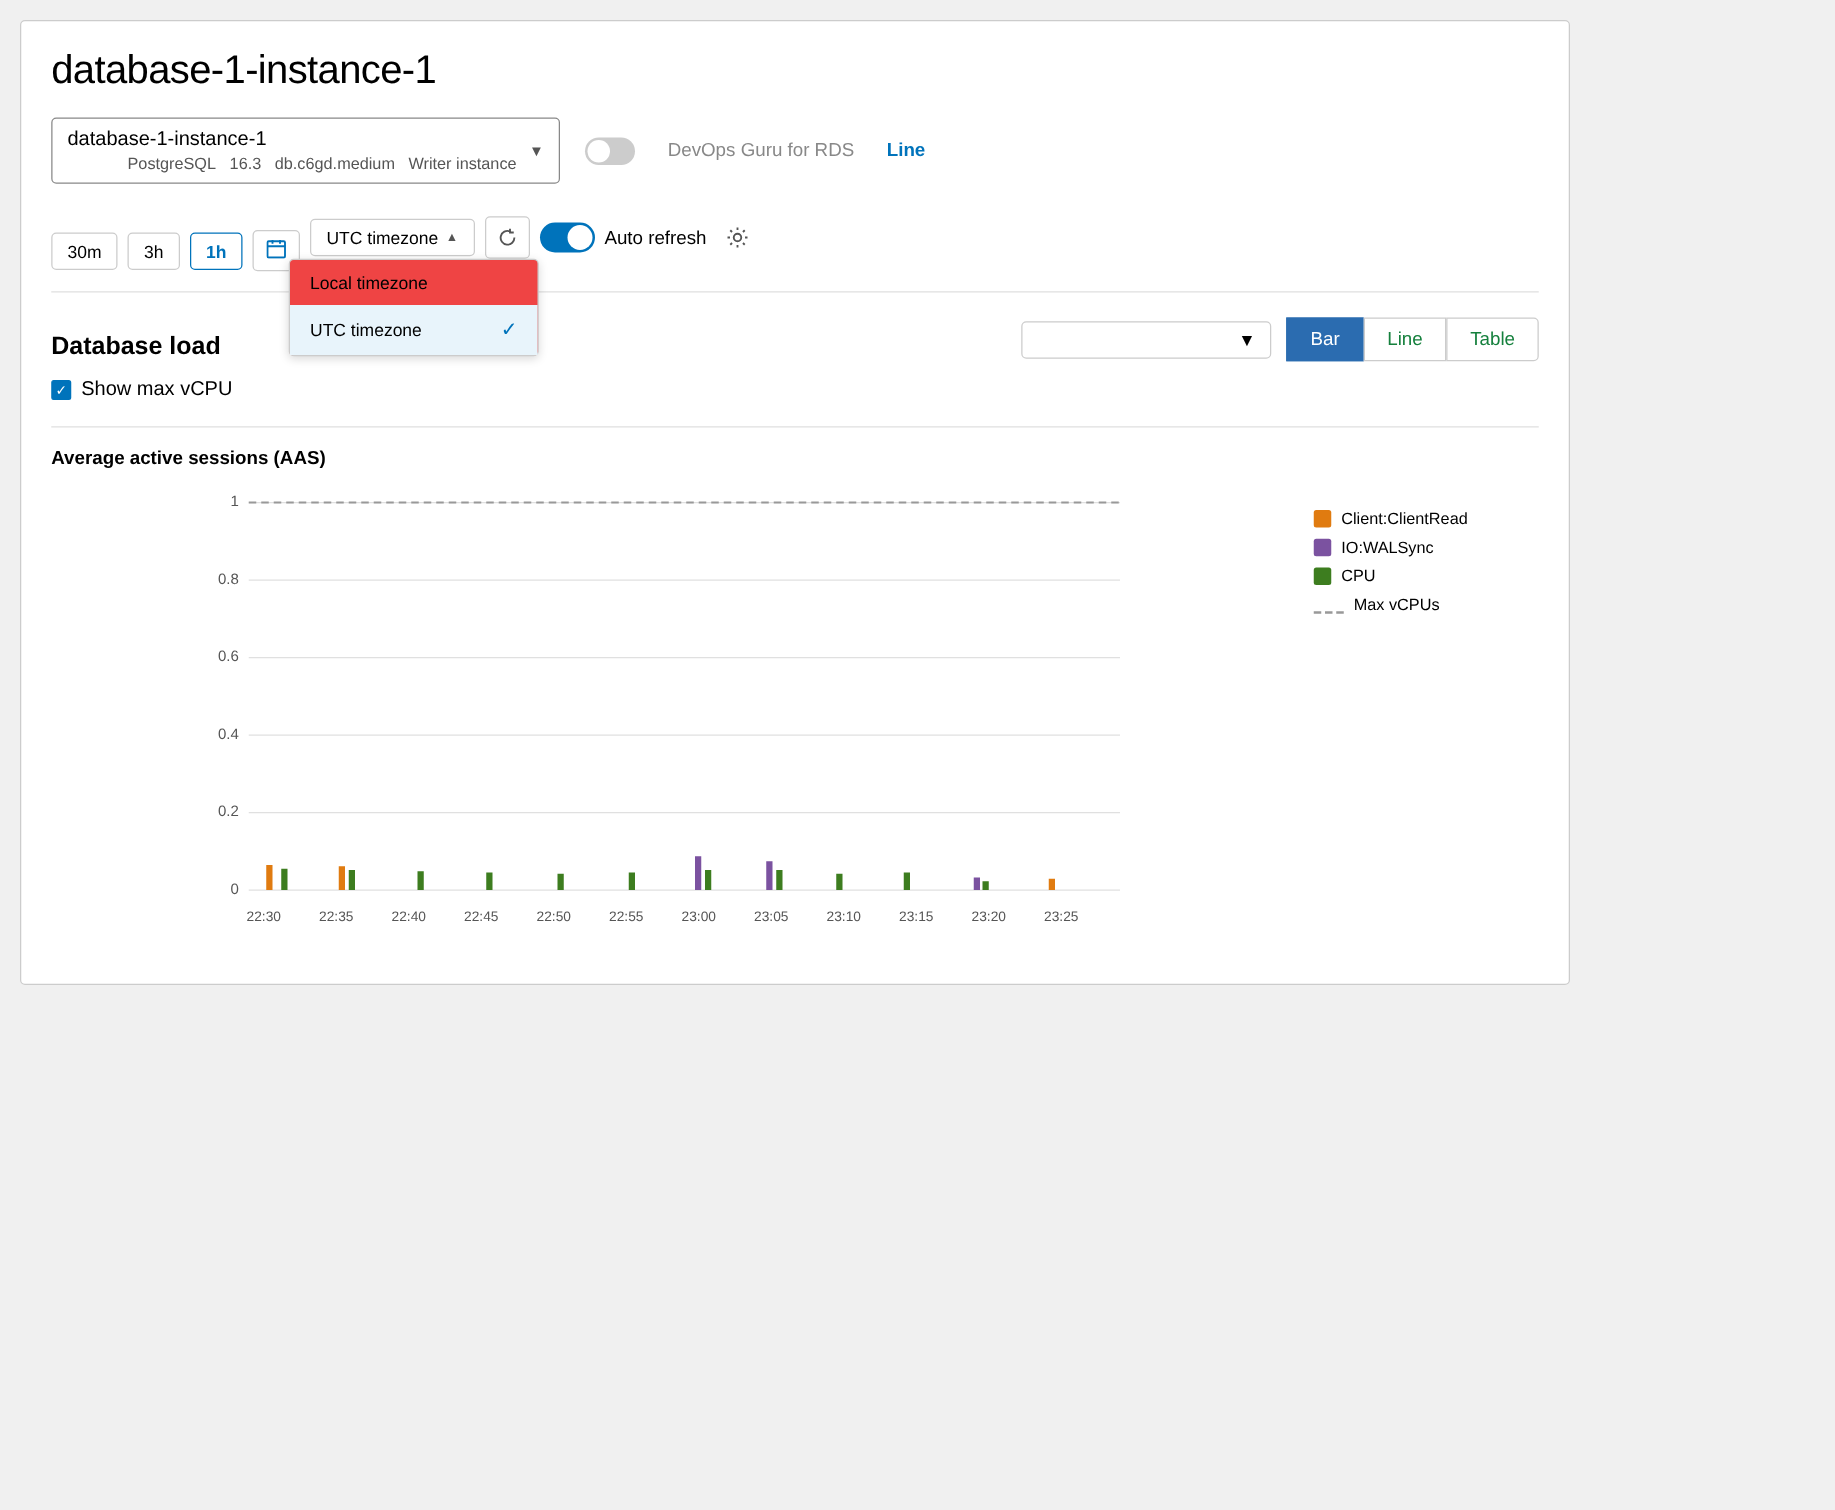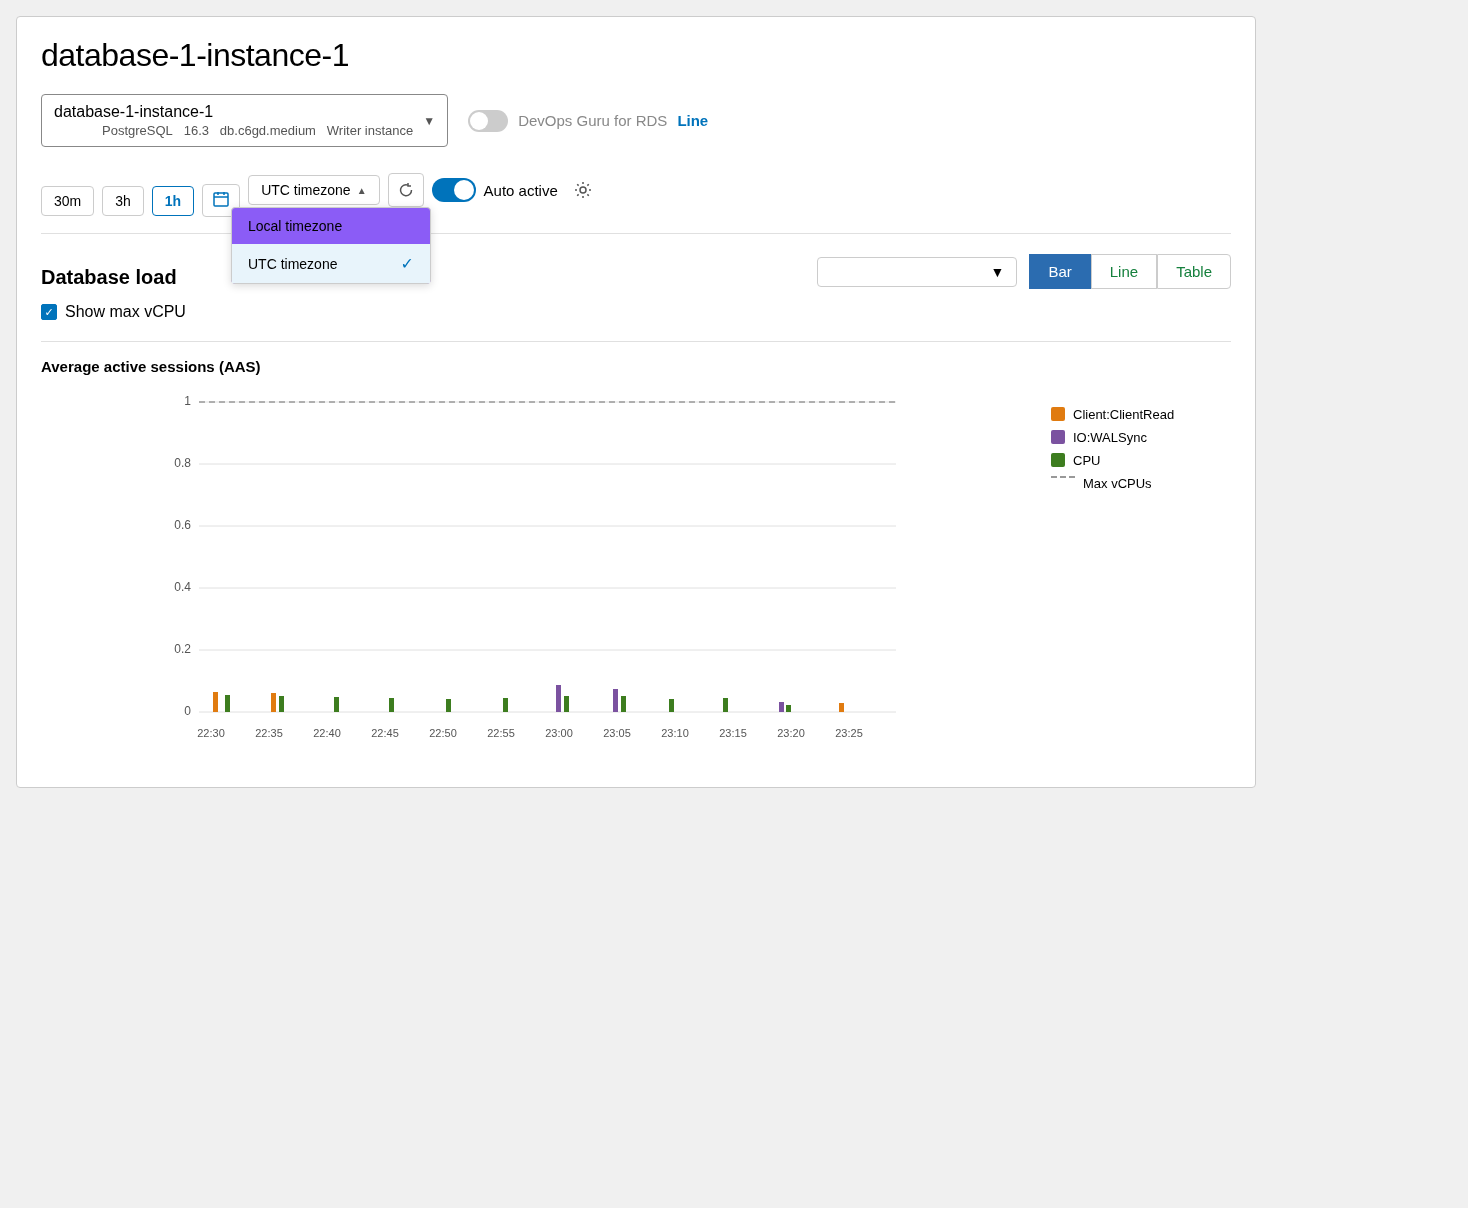--- a/index.html
+++ b/index.html
@@ -57,21 +57,21 @@
       margin-left: 48px;
     }
     .dropdown-arrow {
       font-size: 12px;
       color: #555;
       margin-left: 10px;
     }
     .devops-guru-row {
       display: flex;
       align-items: center;
-      gap: 10px;
+      gap: 26px;
     }
     .toggle-switch {
       width: 40px;
       height: 22px;
       background: #ccc;
       border-radius: 11px;
       position: relative;
       cursor: pointer;
     }
     .toggle-switch::after {
@@ -182,21 +182,21 @@
       align-items: center;
       justify-content: center;
       cursor: pointer;
       font-size: 18px;
       color: #555;
     }
     .timezone-menu {
       position: absolute;
       top: 44px;
       left: 190px;
-      background: #8b5cf6;
+      background: #ef4444;
       border: 1px solid #ccc;
       border-radius: 4px;
       box-shadow: 0 2px 8px rgba(0,0,0,0.15);
       z-index: 100;
       min-width: 200px;
     }
     .timezone-menu-item {
       padding: 10px 16px;
       font-size: 14px;
       cursor: pointer;
@@ -302,21 +302,21 @@
     }
     .chart-legend {
       min-width: 180px;
       display: flex;
       flex-direction: column;
       gap: 8px;
       padding-top: 20px;
     }
     .legend-item {
       display: flex;
-      align-items: flex-start;
+      align-items: flex-end;
       gap: 8px;
       font-size: 13px;
       color: #000;
     }
     .legend-color {
       width: 14px;
       height: 14px;
       border-radius: 2px;
     }
     .legend-dashed {
@@ -380,21 +380,21 @@
     </div>
 
     <button class="refresh-btn">
       <svg width="16" height="16" viewBox="0 0 16 16" fill="none">
         <path d="M13.5 8A5.5 5.5 0 1 1 10 3.1" stroke="#555" stroke-width="1.5" fill="none"></path>
         <polyline points="10,1 10,4 13,4" stroke="#555" stroke-width="1.5" fill="none"></polyline>
       </svg>
     </button>
 
     <div class="auto-refresh-toggle"></div>
-    <span class="auto-refresh-label">Auto active</span>
+    <span class="auto-refresh-label">Auto refresh</span>
 
     <button class="gear-btn">
       <svg width="18" height="18" viewBox="0 0 18 18" fill="none">
         <circle cx="9" cy="9" r="3" stroke="#555" stroke-width="1.5" fill="none"></circle>
         <path d="M9 1v2M9 15v2M1 9h2M15 9h2M3.22 3.22l1.41 1.41M13.37 13.37l1.41 1.41M3.22 14.78l1.41-1.41M13.37 4.63l1.41-1.41" stroke="#555" stroke-width="1.5"></path>
       </svg>
     </button>
 
     <div class="timezone-menu">
       <div class="timezone-menu-item">

